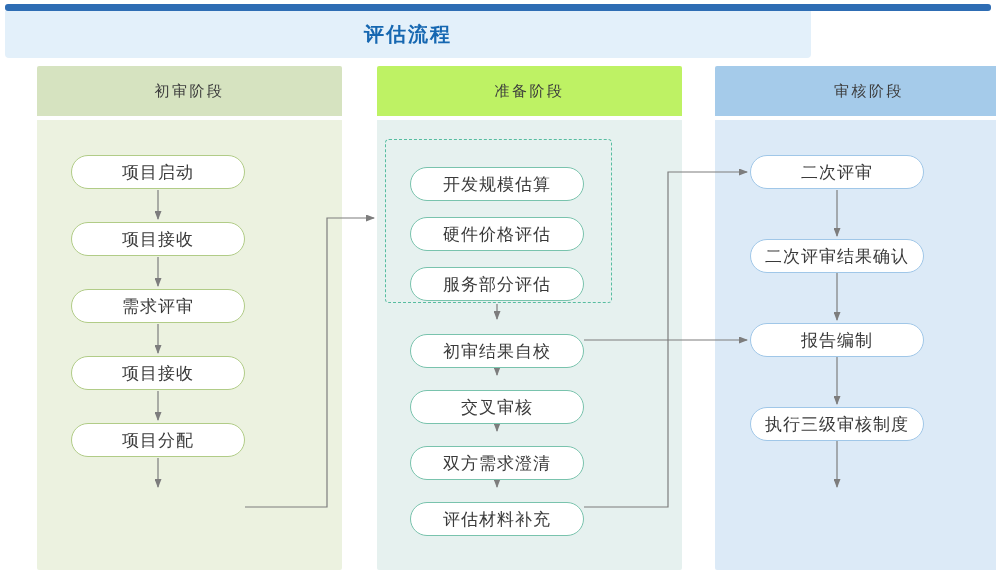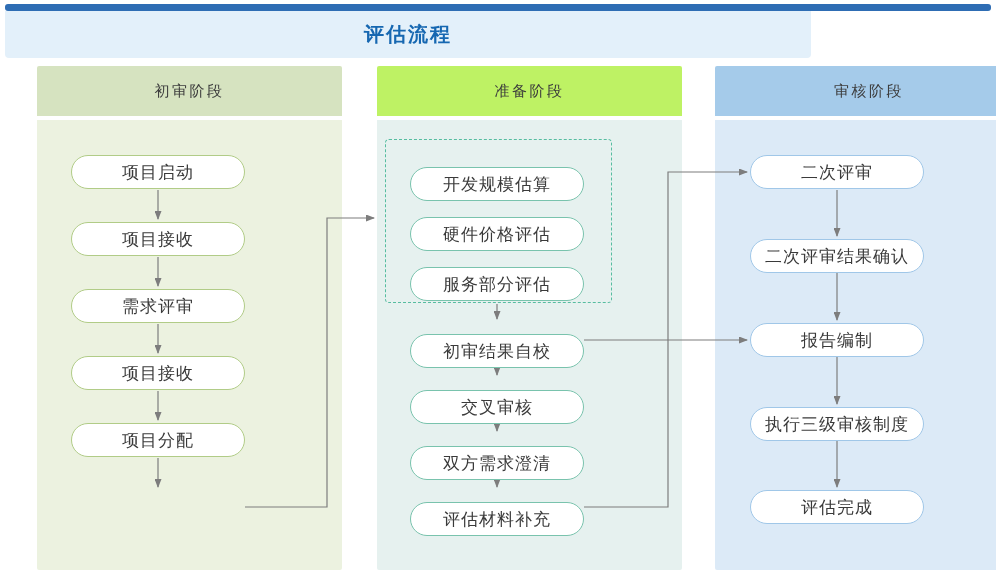--- a/index.html
+++ b/index.html
@@ -120,15 +120,14 @@
 
   <div class="node n2" style="top:378px">交叉审核</div>
   <div class="node n2" style="top:322px">初审结果自校</div>
   <div class="node n2" style="top:434px">双方需求澄清</div>
   <div class="node n2" style="top:490px">评估材料补充</div>
 
   <div class="node n3" style="top:155px">二次评审</div>
   <div class="node n3" style="top:239px">二次评审结果确认</div>
   <div class="node n3" style="top:323px">报告编制</div>
   <div class="node n3" style="top:407px">执行三级审核制度</div>
-  <div class="node n3" style="top:490px">评估完成</div>
 
 </div>
 
 </body></html>

